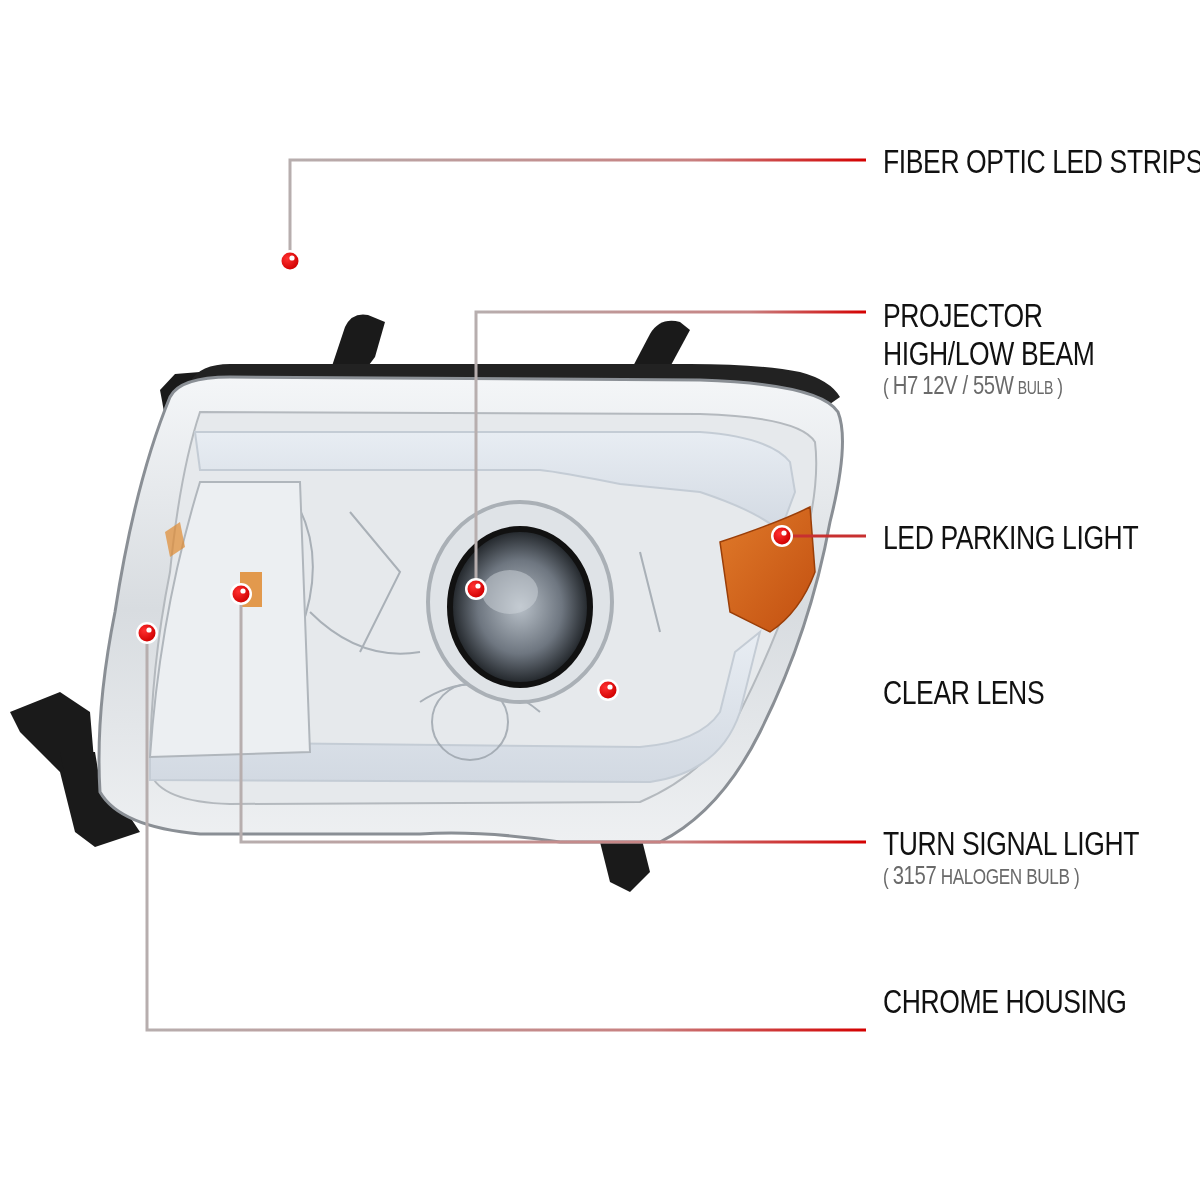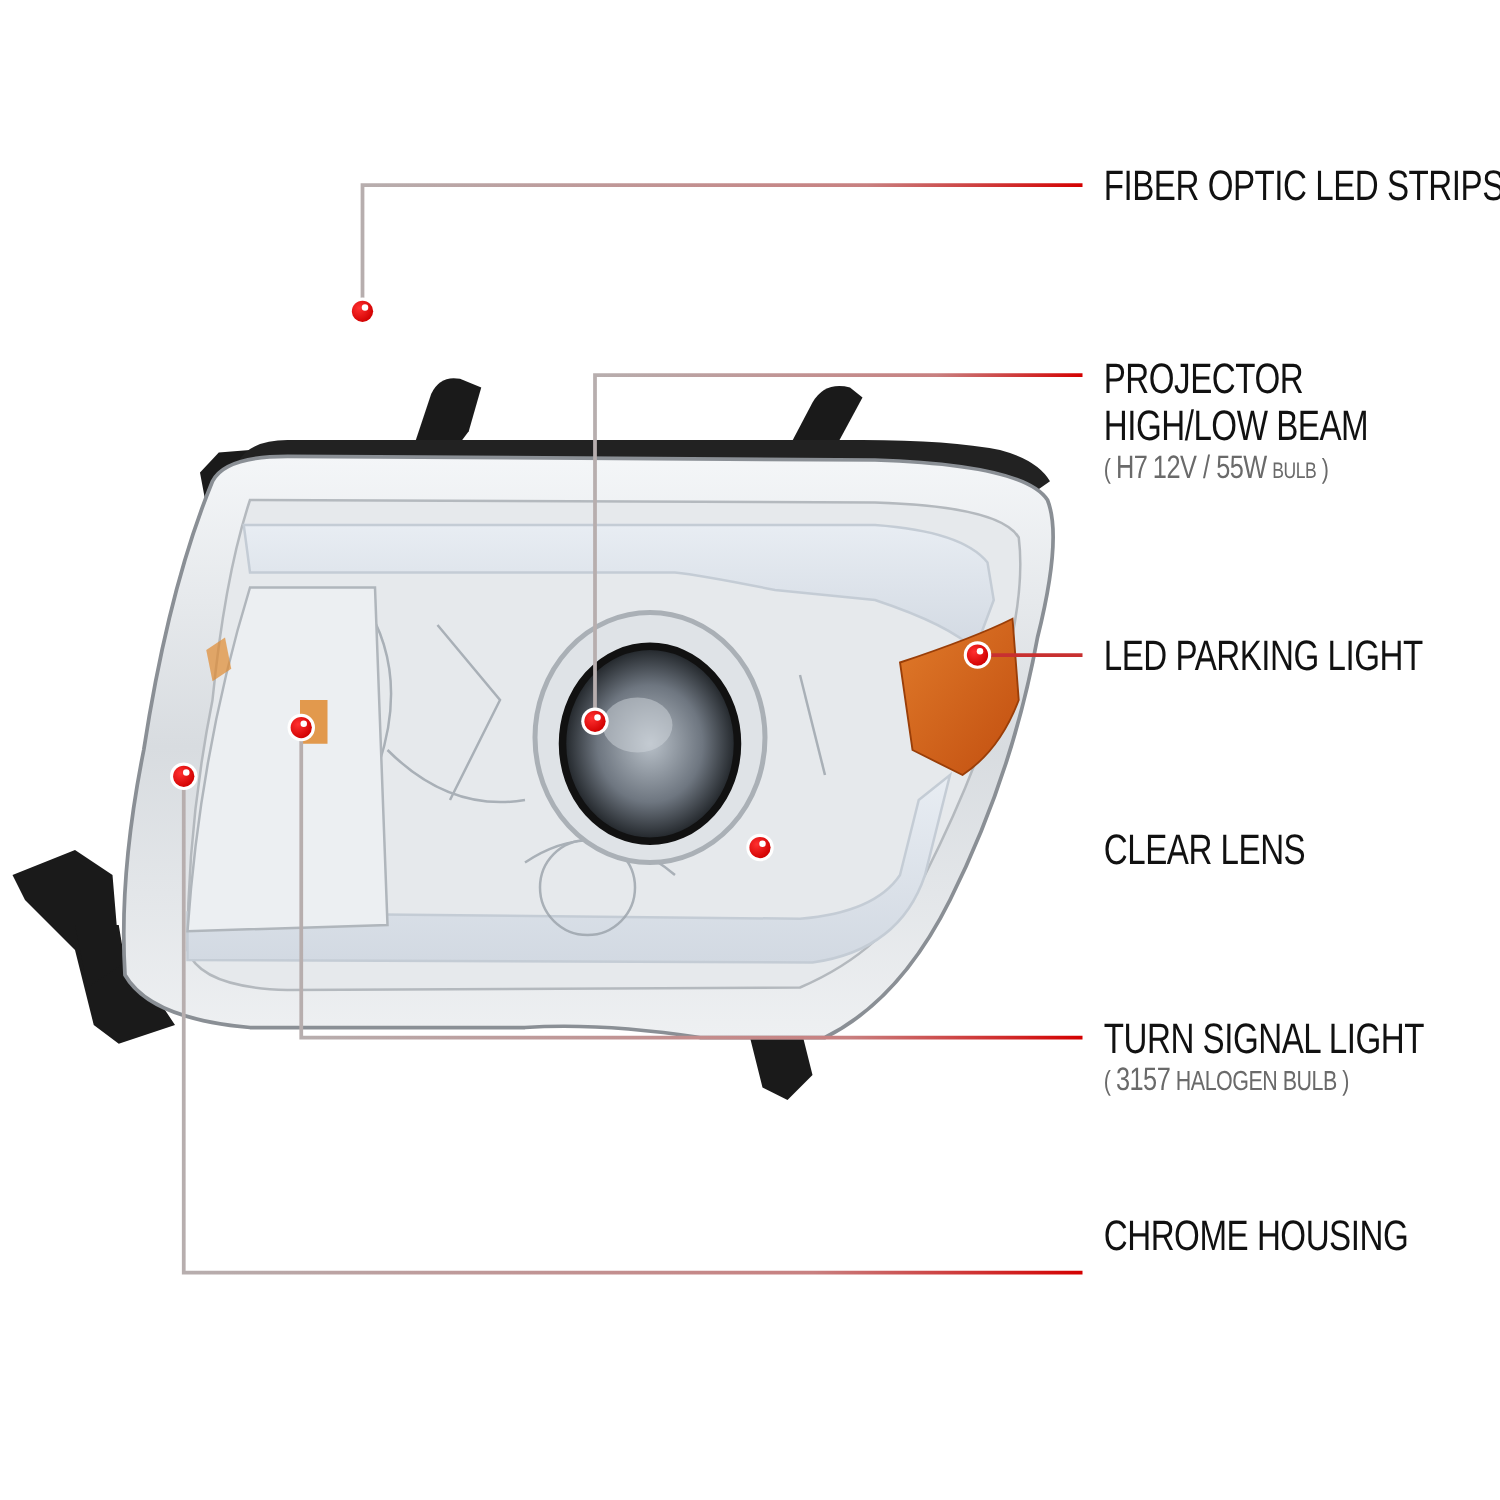--- a/index.html
+++ b/index.html
@@ -1,17 +1,17 @@
 <!DOCTYPE html>
 <html><head>
 <meta charset="utf-8">
 <style>
   html, body { margin:0; padding:0; background:#ffffff; }
   body { width:1200px; height:1200px; position:relative; overflow:hidden; font-family:"Liberation Sans", sans-serif; }
-  .stage { position:absolute; left:0; top:0; width:1200px; height:1124px; }
+  .stage { position:absolute; left:0; top:12px; width:1200px; height:1124px; }
   svg.art { position:absolute; left:0; top:0; }
   .label { position:absolute; left:883px; color:#111111; font-family:"Liberation Sans", sans-serif; font-weight:normal; text-transform:uppercase; letter-spacing:-0.5px; transform:scaleX(0.78); transform-origin:left top; white-space:nowrap; }
   .label .main { font-size:34px; line-height:38px; display:block; }
   .label .sub { font-size:22px; line-height:26px; color:#6a6a6a; display:block; }
   .label .sub .big { font-size:26px; }
   .label .sub .small { font-size:18px; }
 </style>
 </head>
 <body>
 

